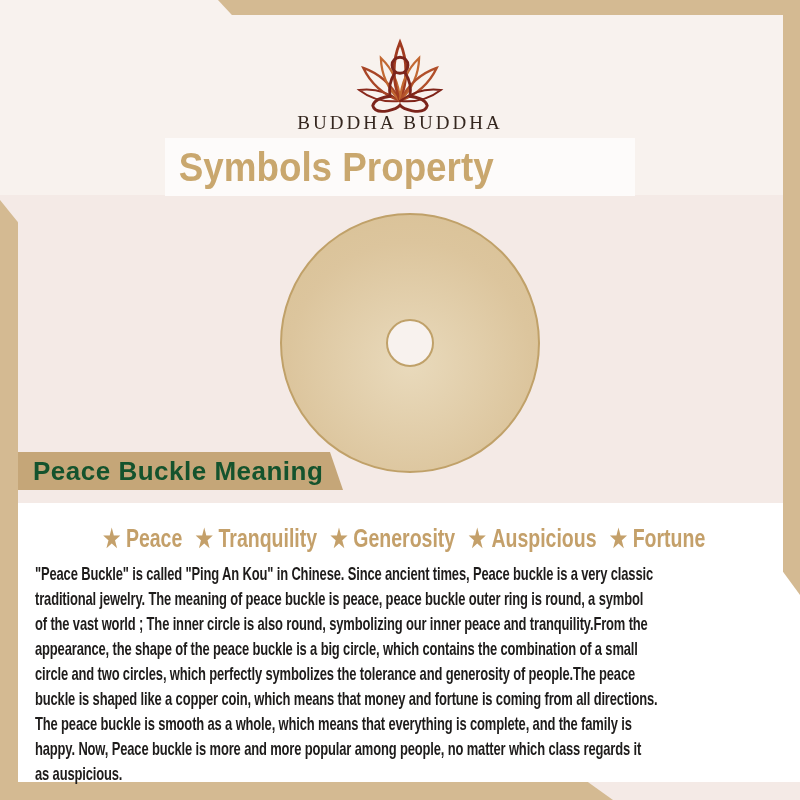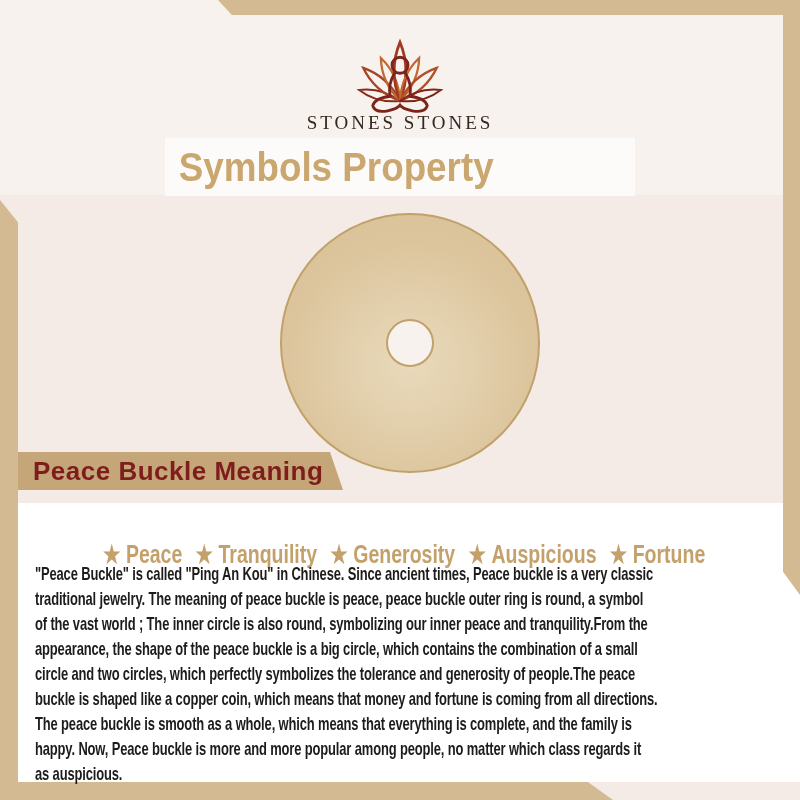--- a/index.html
+++ b/index.html
@@ -69,26 +69,26 @@
                  clip-path: polygon(0 0, 95.9% 0, 100% 100%, 0 100%); }
 
   
   .banner {
     left: 18px; top: 452px; width: 325px; height: 38px;
     background: var(--banner, #c8aa7a);
     clip-path: polygon(0 0, 96% 0, 100% 100%, 0 100%);
     display: flex; align-items: center;
   }
   .banner .banner-label {
-    padding-left: 15px; color: #7f1d1d; font-weight: bold; font-size: 26px;
+    padding-left: 15px; color: #14532d; font-weight: bold; font-size: 26px;
     white-space: nowrap; letter-spacing: 0.5px;
   }
 
   
-  .symbols-row { left: 18px; top: 524px; width: 625px; text-align: center; margin-top: 16px; }
+  .symbols-row { left: 18px; top: 524px; width: 625px; text-align: center; }
   .symbols-inner {
     display: inline-block; transform: scaleX(0.78); transform-origin: 50% 50%;
     font-weight: bold; font-size: 25px; color: var(--stars-gold, #c4a06a);
     white-space: nowrap;
   }
   .sym-item { display: inline-block; }
   .sym-item + .sym-item { margin-left: 17px; }
   .sym-item .star { margin-right: 7px; }
 
   
@@ -119,21 +119,21 @@
     </g>
     <g fill="none" stroke="#7c241b" stroke-width="3" stroke-linecap="round">
       <circle cx="90" cy="46" r="8.5"></circle>
       <path d="M84.5 54 Q77 66 79.5 79"></path>
       <path d="M95.5 54 Q103 66 100.5 79"></path>
       <path d="M79.5 79 Q63 81 61 89 Q63 97 77 94.5 Q87 92.5 90 88.5 Q93 92.5 103 94.5 Q117 97 119 89 Q117 81 100.5 79"></path>
     </g>
   </svg>
 </div>
 
-<div class="abs brand-name">STONES STONES</div>
+<div class="abs brand-name">BUDDHA BUDDHA</div>
 
 <div class="abs title-box">
   <div class="title">Symbols Property</div>
 </div>
 
 <div class="abs ring"></div>
 <div class="abs ring-hole"></div>
 
 <div class="abs white-panel"></div>
 

